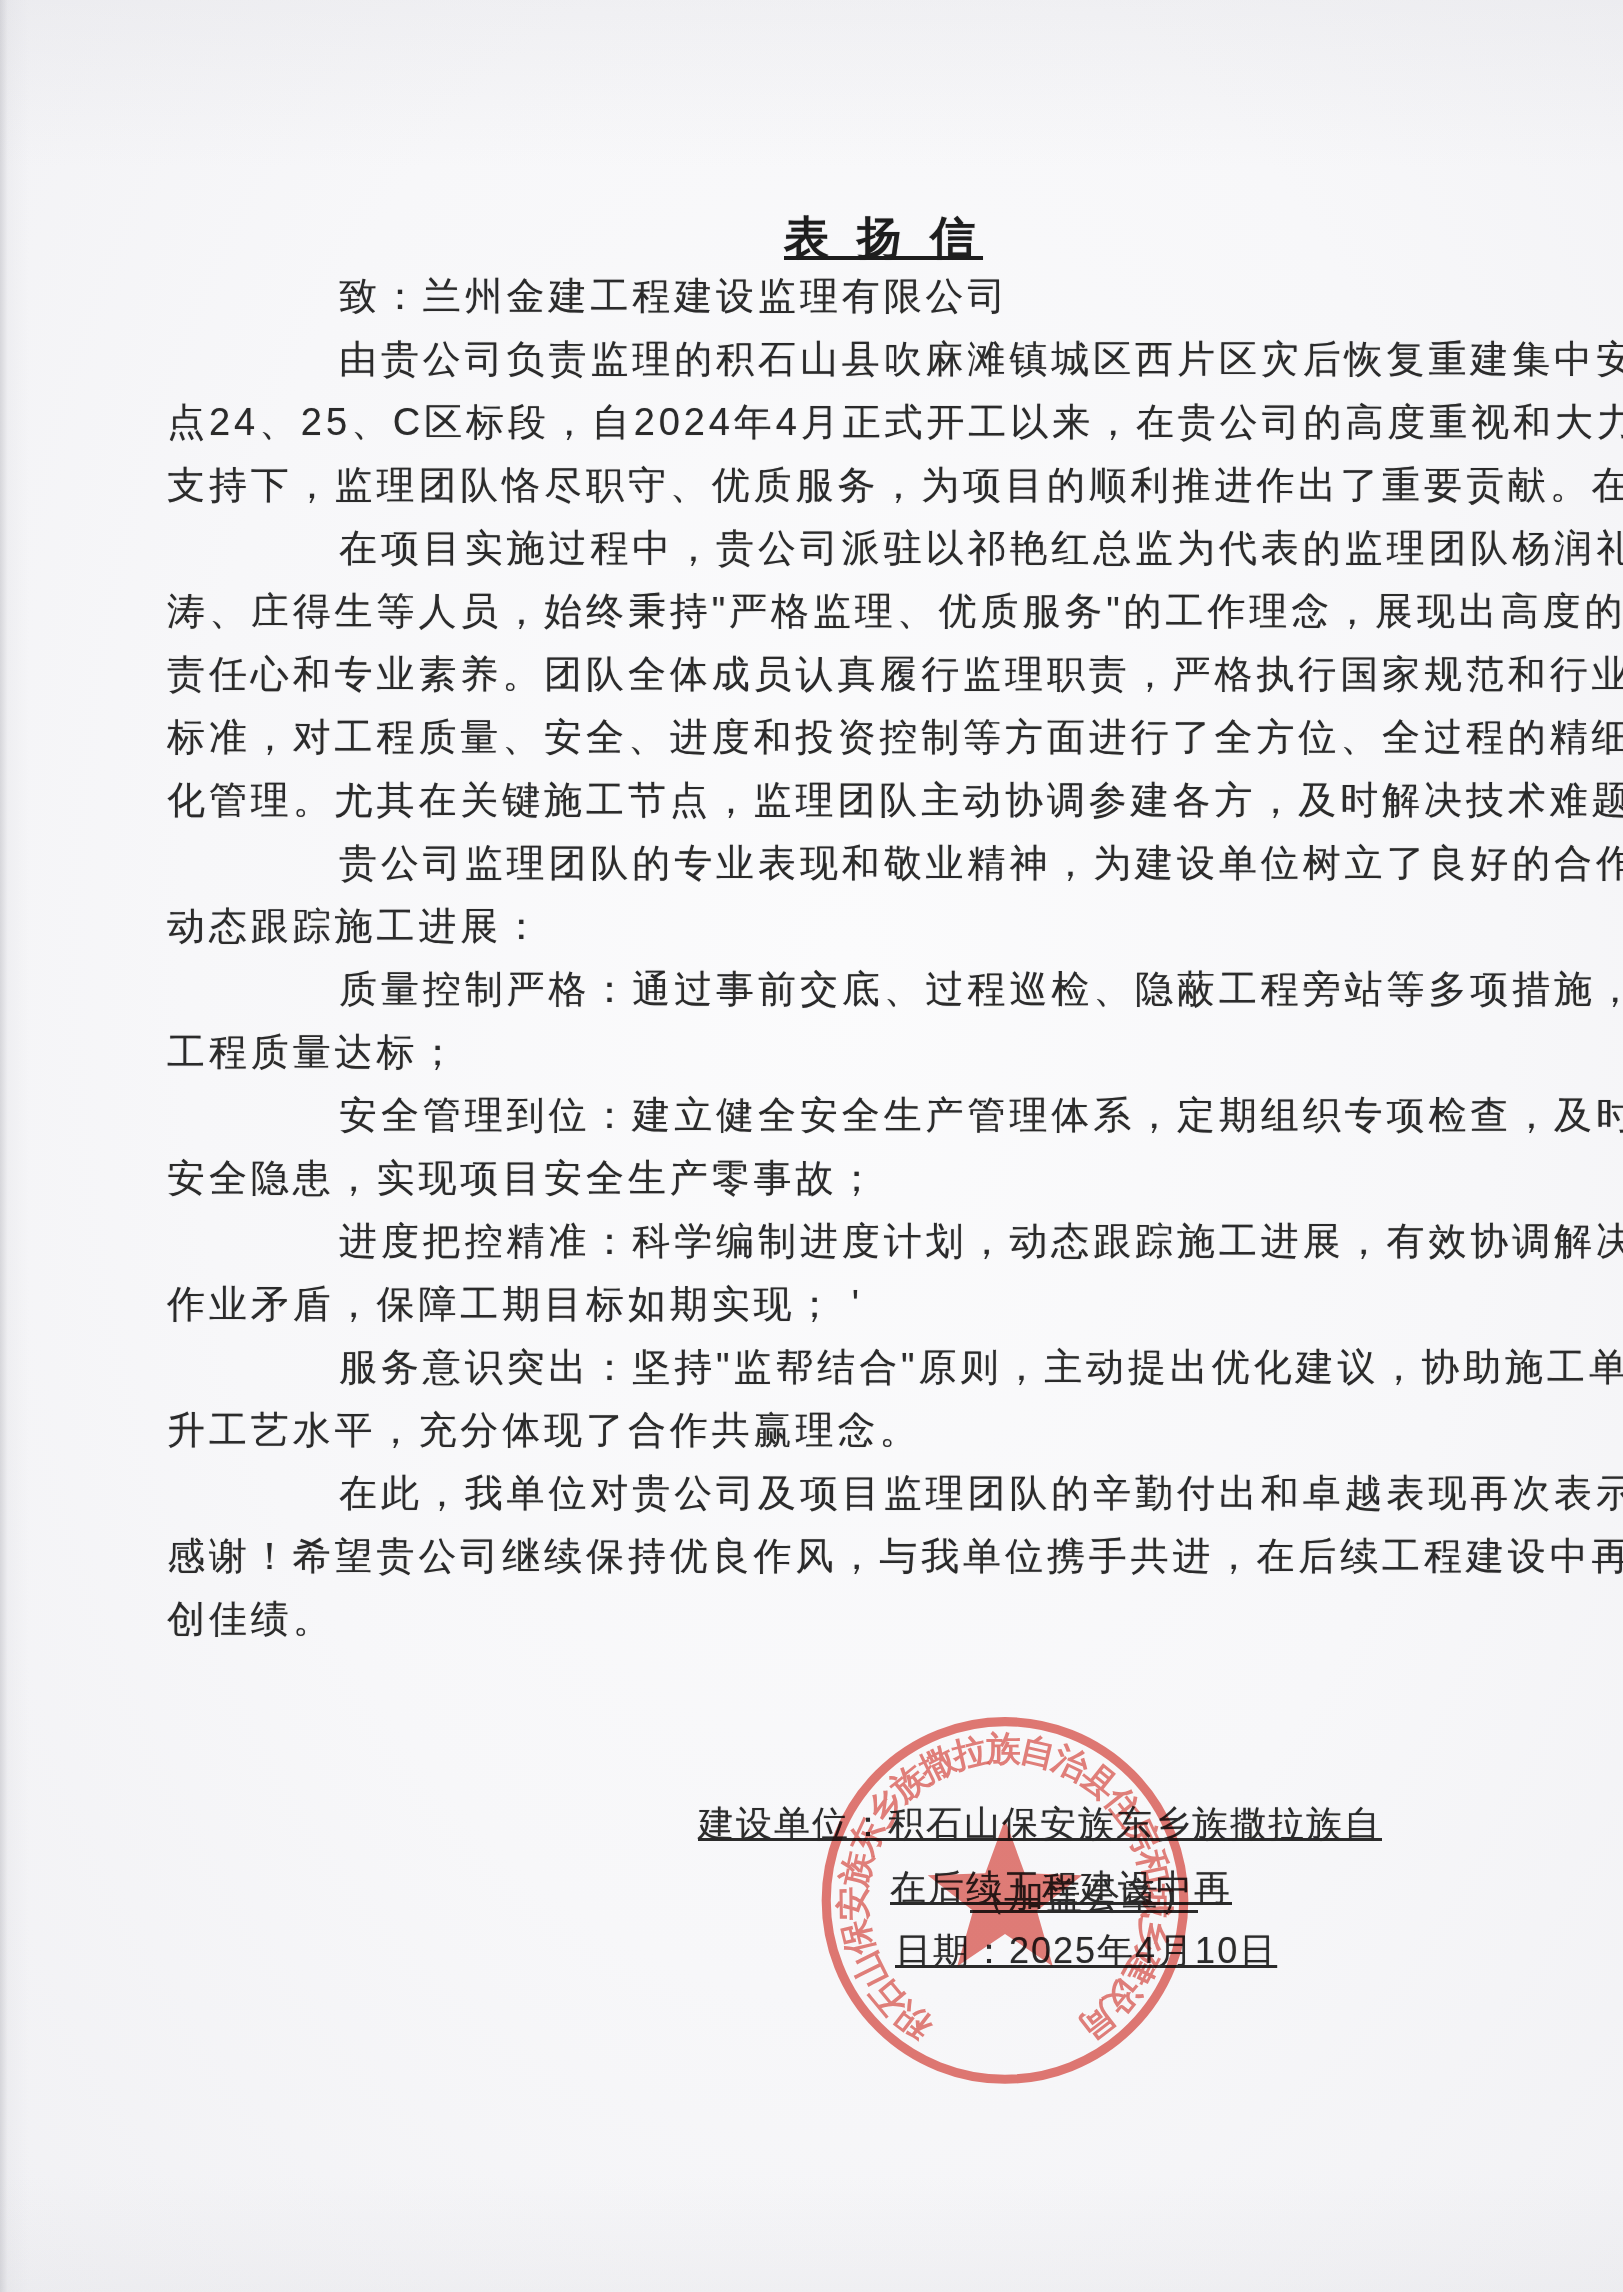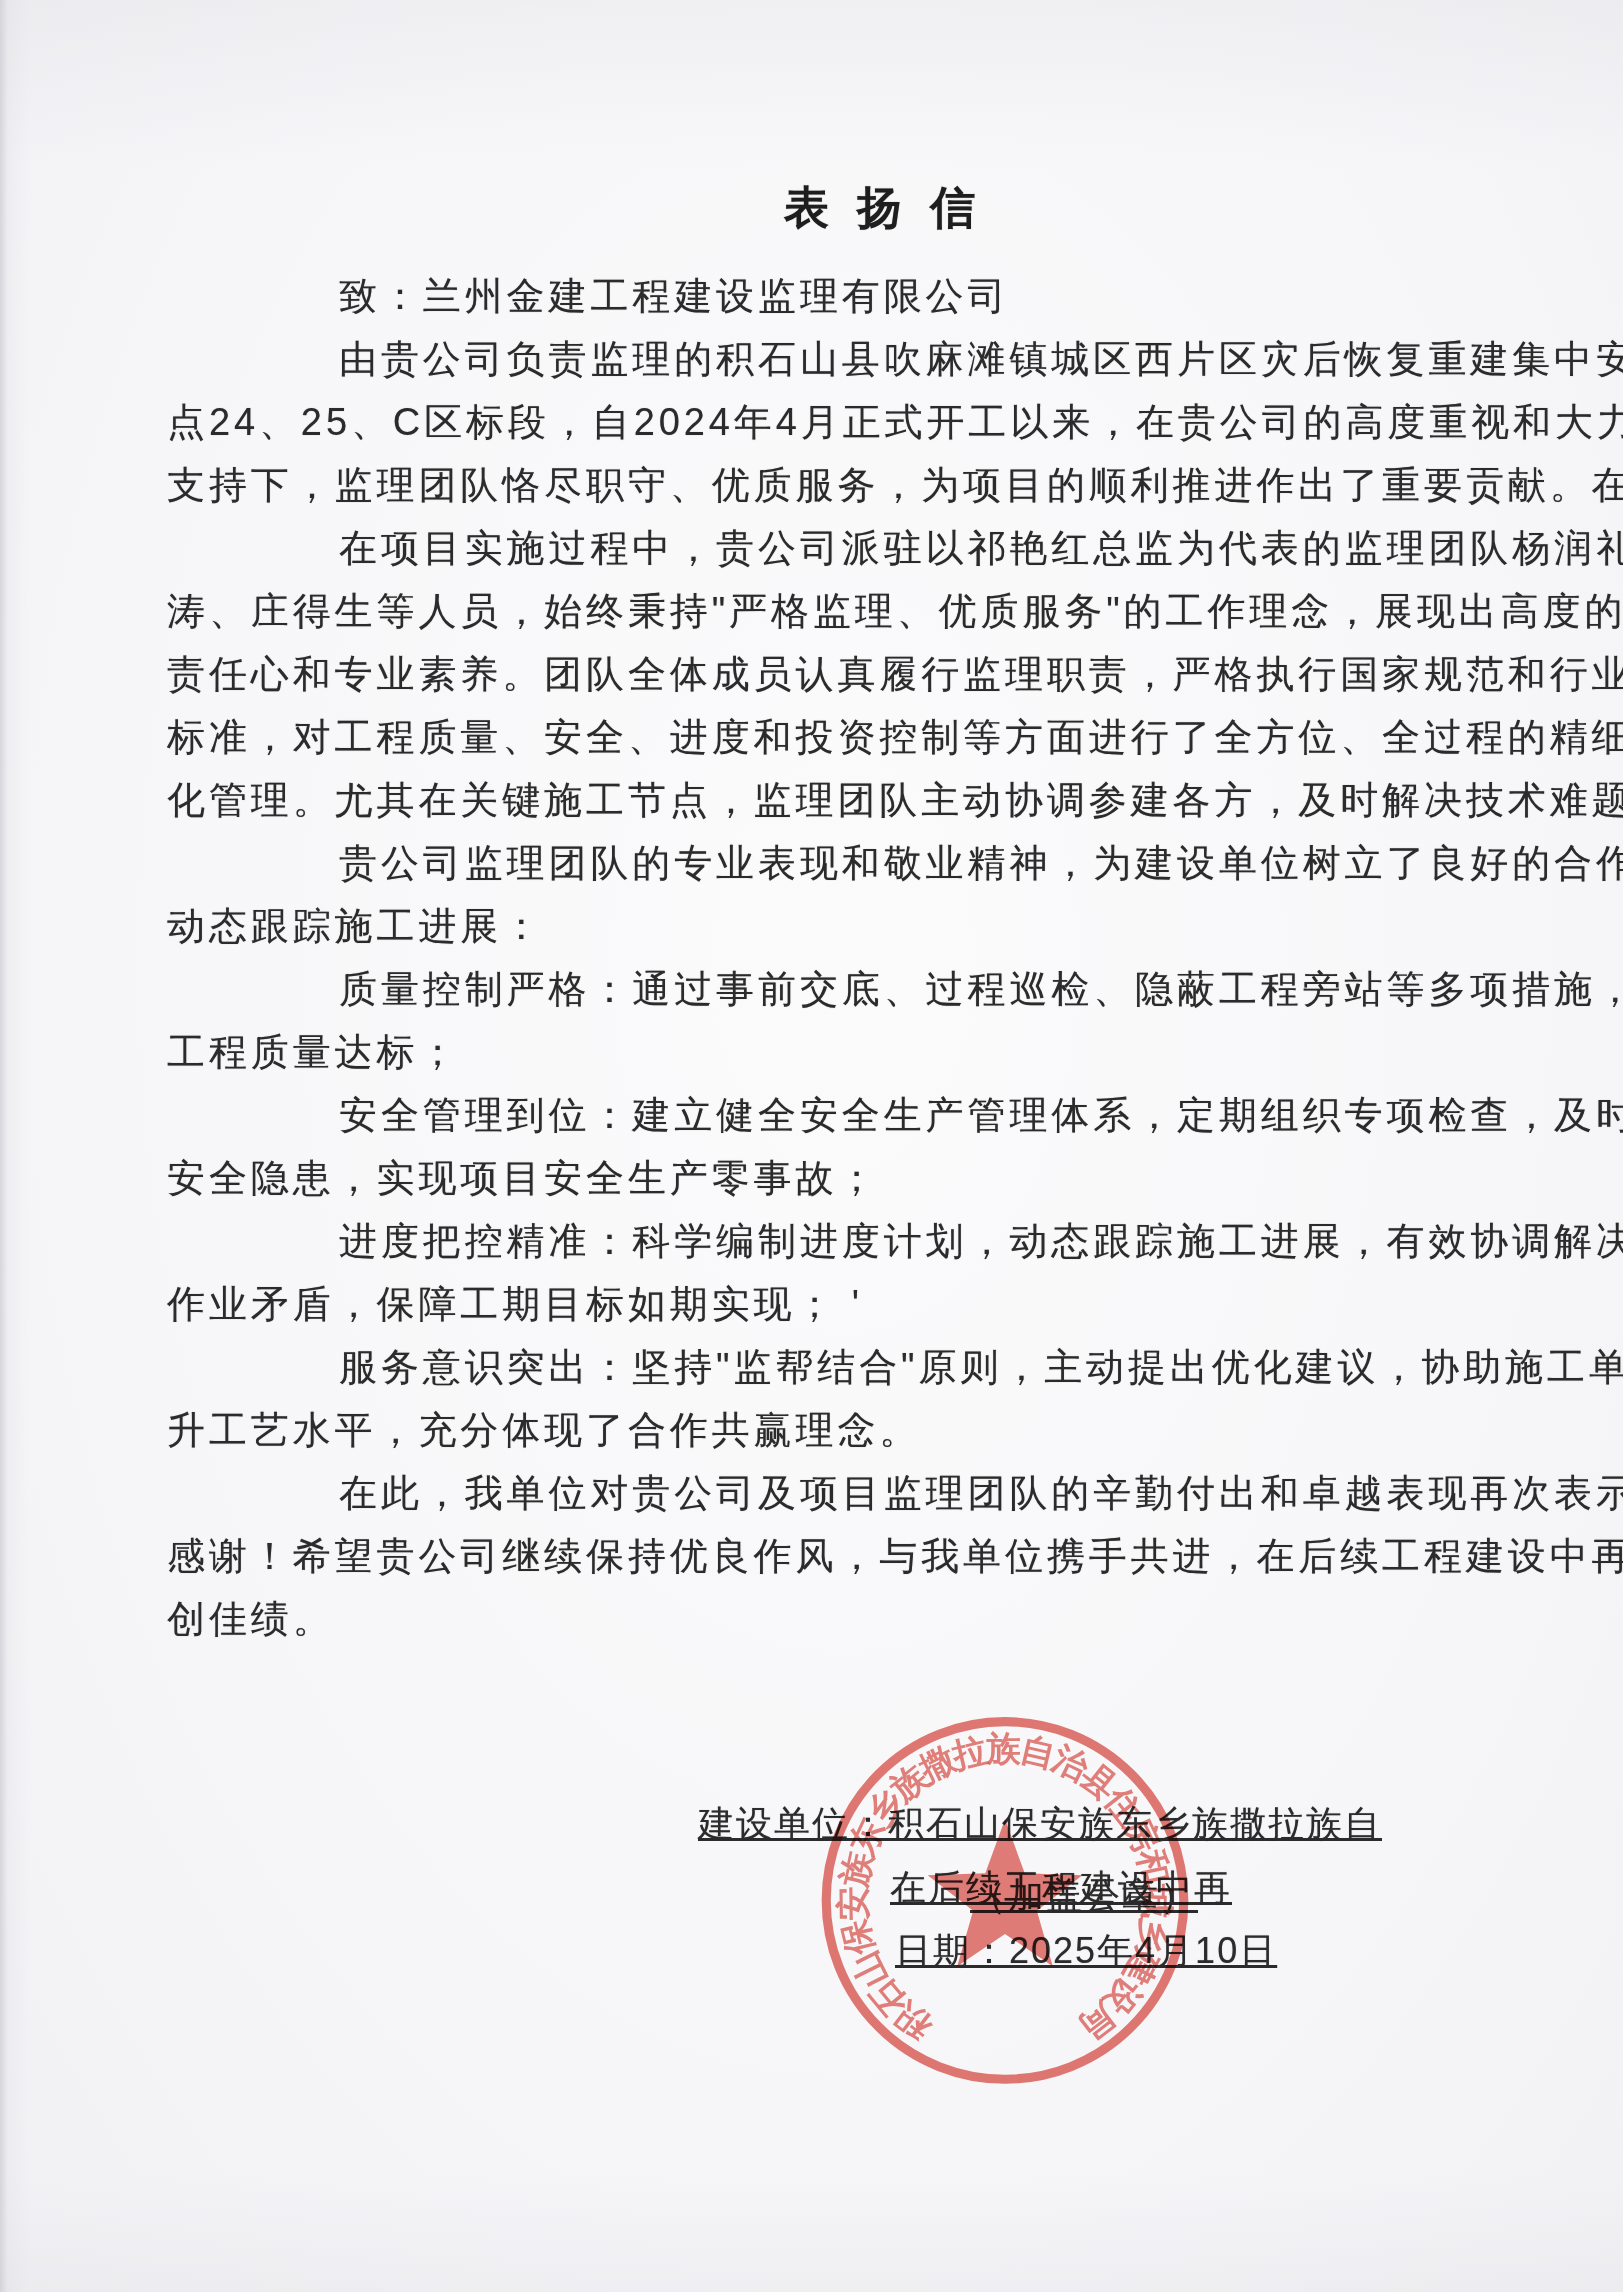--- a/index.html
+++ b/index.html
@@ -13,24 +13,25 @@
     overflow:hidden;
     font-family:"Liberation Sans","DejaVu Sans",sans-serif;
   }
   .scan-shade{position:absolute;pointer-events:none;}
   #shade-top{left:0;top:0;width:100%;height:167px;
     background:linear-gradient(180deg, rgba(205,205,212,.18), rgba(205,205,212,0));}
   #shade-bottom{left:0;bottom:0;width:100%;height:118px;
     background:linear-gradient(0deg, rgba(205,205,212,.15), rgba(205,205,212,0));}
 
   #title{
-    position:absolute;left:784px;top:178px;
+    position:absolute;left:784px;top:208px;
     font-size:45px;font-weight:bold;color:#1e1e1e;
     letter-spacing:7.8px;white-space:nowrap;
     text-shadow:0 0 1px rgba(30,30,30,.45);
+    text-decoration:underline;
   }
 
   #body-lines{
     position:absolute;left:167px;top:265px;width:1313px;
     font-size:38px;line-height:63px;color:#2b2b2b;
     letter-spacing:3.9px;white-space:nowrap;
     text-shadow:0 0 1px rgba(40,40,40,.4);
   }
   .bline{height:63px;}
   .bline.indent{padding-left:172px;}

